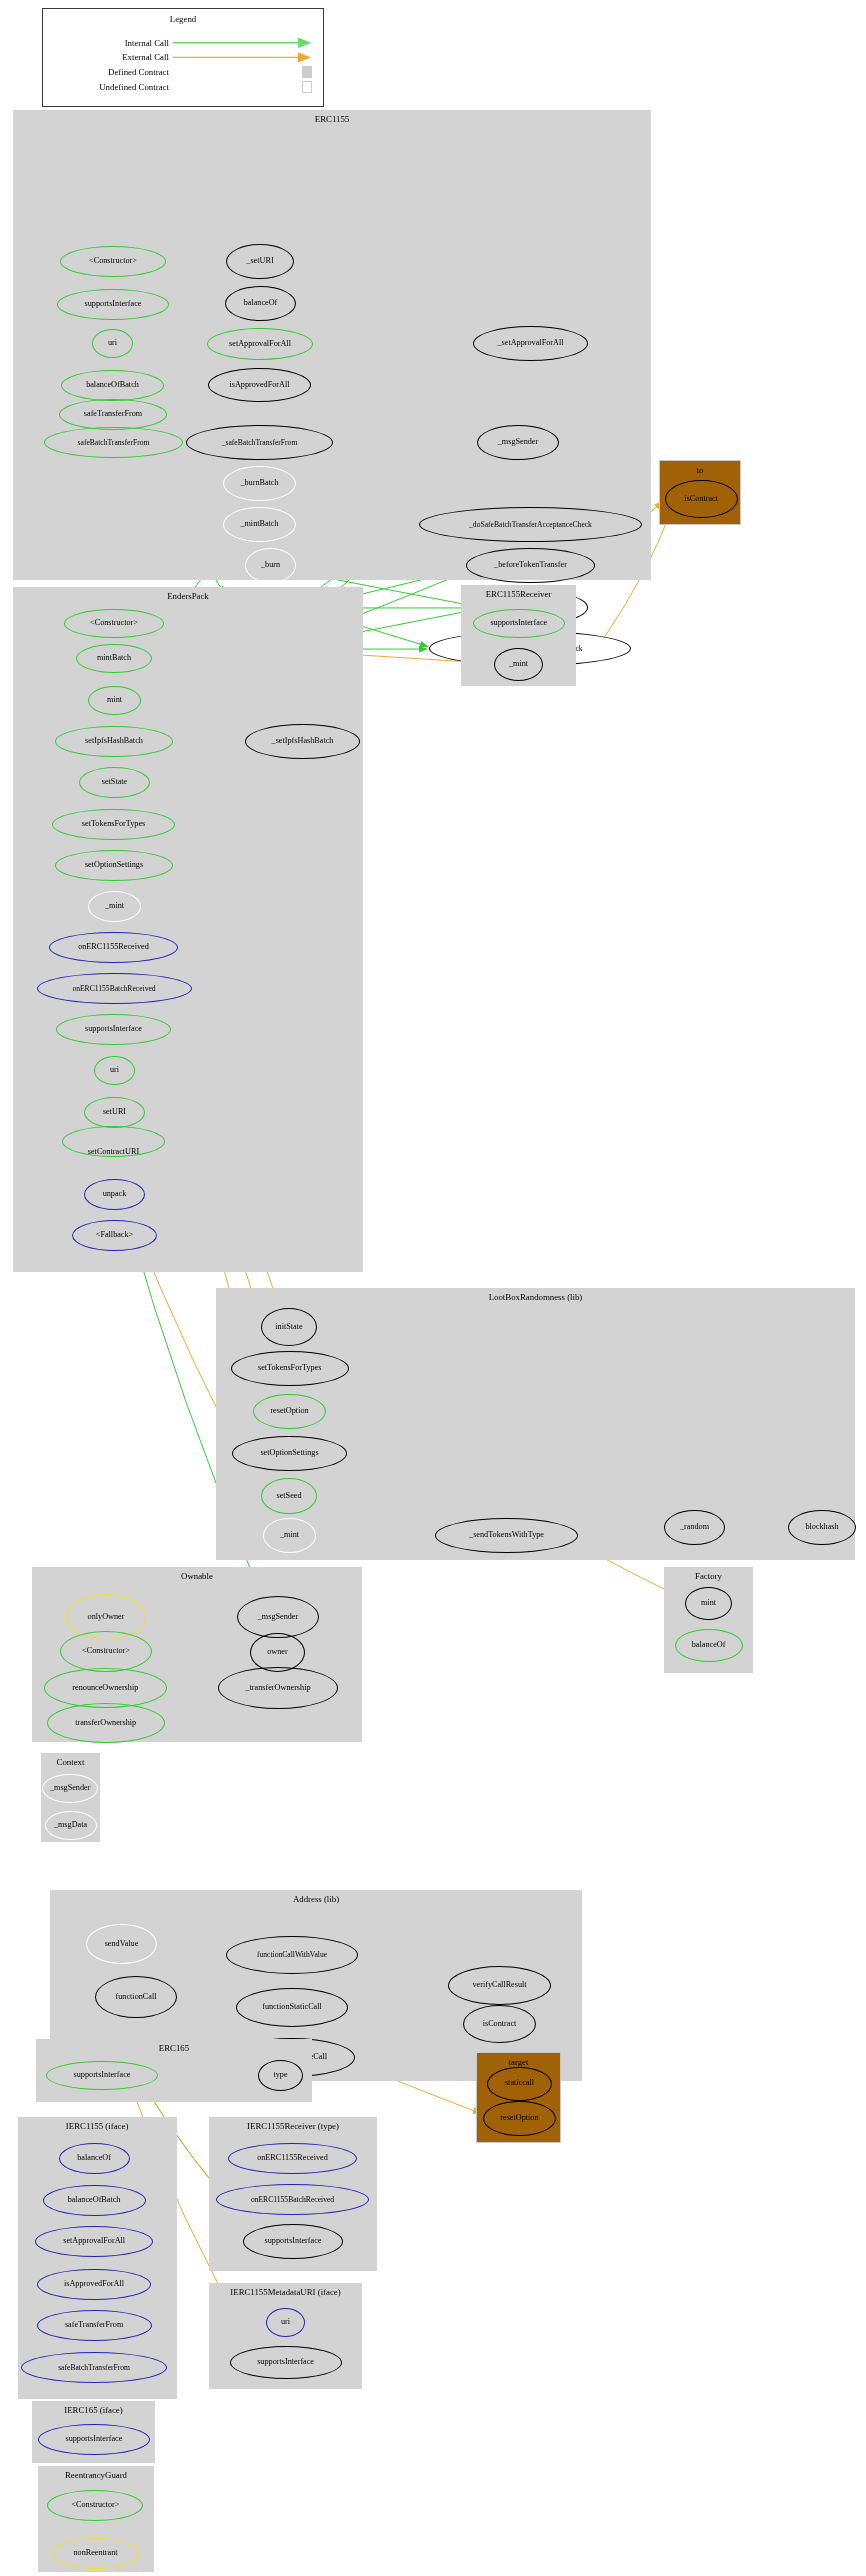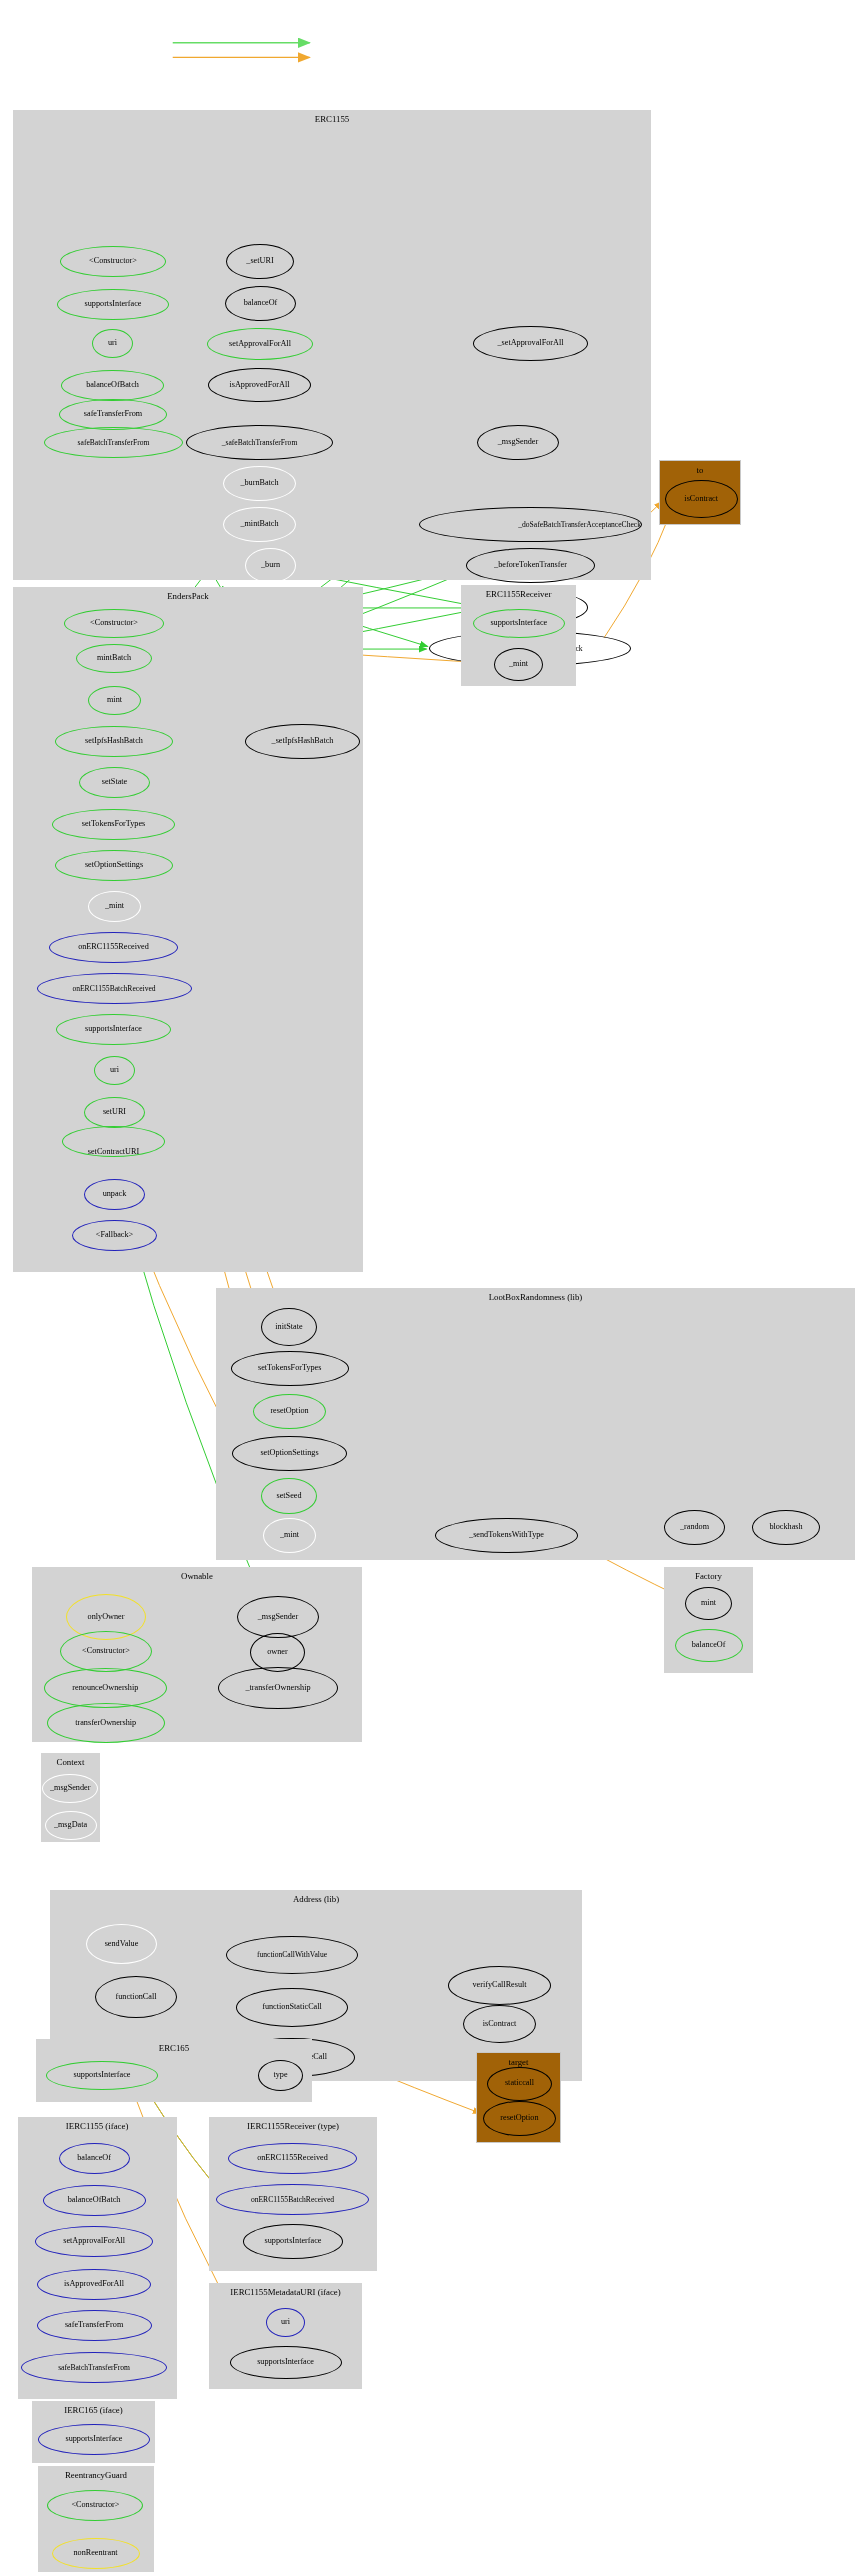--- a/index.html
+++ b/index.html
@@ -20,20 +20,29 @@
   .n-white{border:1.1px solid #ffffff;}
   .n-blue{border:1px solid #2222bb;}
   .n-yellow{border:1.1px solid #f2e02a;}
   .tiny{font-size:7.6px;}
 </style>
 </head>
 <body>
 
 <div id="canvas">
 
+  <div class="legendbox" id="legend" style="left:42px;top:8.2px;width:282px;height:99px;">
+    <div class="legend-title">Legend</div>
+  <div class="legend-row" style="left: 5.9px; width: 120px; top: 29px;">Internal Call</div>
+      <div class="legend-row" style="left: 5.9px; width: 120px; top: 43px;">External Call</div>
+      <div class="legend-row" style="left: 5.9px; width: 120px; top: 58px;">Defined Contract</div>
+      <div class="legend-swatch" style="left: 259px; top: 57px; background: rgb(204, 204, 204); border: 0.6px solid rgb(204, 204, 204);"></div>
+      <div class="legend-row" style="left: 5.9px; width: 120px; top: 73px;">Undefined Contract</div>
+      <div class="legend-swatch" style="left: 259px; top: 72px; background: rgb(255, 255, 255); border: 0.6px solid rgb(204, 204, 204);"></div>
+    </div>
 
   <svg id="edges" xmlns="http://www.w3.org/2000/svg" viewBox="0 0 1474 4383" width="866" height="2576">
     <defs>
       <marker id="agr" markerWidth="9" markerHeight="7" refX="8" refY="3.5" orient="auto">
         <polygon points="0 0, 9 3.5, 0 7" fill="#32cd32"></polygon>
       </marker>
       <marker id="aor" markerWidth="9" markerHeight="7" refX="8" refY="3.5" orient="auto">
         <polygon points="0 0, 9 3.5, 0 7" fill="#f0a830"></polygon>
       </marker>
       <marker id="agrL" markerWidth="10" markerHeight="8" refX="9" refY="4" orient="auto">
@@ -169,21 +178,21 @@
       </div>
       <div class="node n-white" style="left: 222px; top: 521px; width: 51px; height: 35px;">
         <span>_mint</span>
       </div>
       <div class="node n-black" style="left: 460px; top: 216px; width: 115px; height: 35px;">
         <span>_setApprovalForAll</span>
       </div>
       <div class="node n-black" style="left: 464px; top: 315px; width: 82px; height: 35px;">
         <span>_msgSender</span>
       </div>
-      <div class="node n-black tiny" style="left: 406px; top: 397px; width: 223px; height: 35px; justify-content: flex-end;">
+      <div class="node n-black tiny" style="left: 406px; top: 397px; width: 223px; height: 35px;">
         <span>_doSafeBatchTransferAcceptanceCheck</span>
       </div>
       <div class="node n-black" style="left: 453px; top: 438px; width: 129px; height: 35px;">
         <span>_beforeTokenTransfer</span>
       </div>
       <div class="node n-black" style="left: 460px; top: 480px; width: 115px; height: 35px;">
         <span>_asSingletonArray</span>
       </div>
       <div class="node n-black tiny" style="left: 416px; top: 521px; width: 202px; height: 35px;">
         <span>_doSafeTransferAcceptanceCheck</span>
@@ -277,21 +286,21 @@
       </div>
       <div class="node n-white" style="left: 47px; top: 230px; width: 53px; height: 35px;">
         <span>_mint</span>
       </div>
       <div class="node n-black" style="left: 219px; top: 230px; width: 143px; height: 35px;">
         <span>_sendTokensWithType</span>
       </div>
       <div class="node n-black" style="left: 448px; top: 222px; width: 61px; height: 35px;">
         <span>_random</span>
       </div>
-      <div class="node n-black" style="left: 536px; top: 222px; width: 68px; height: 35px;">
+      <div class="node n-black" style="left: 572px; top: 222px; width: 68px; height: 35px;">
         <span>blockhash</span>
       </div>
     </div>
     <div class="cluster" style="left: 32px; top: 1567px; width: 330px; height: 175px;">
       <div class="cluster-title">Ownable</div>
       <div class="node n-yellow" style="left: 34px; top: 27px; width: 80px; height: 46px;">
         <span>onlyOwner</span>
       </div>
       <div class="node n-green" style="left: 28px; top: 64px; width: 92px; height: 41px;">
         <span>&lt;Constructor&gt;</span>

